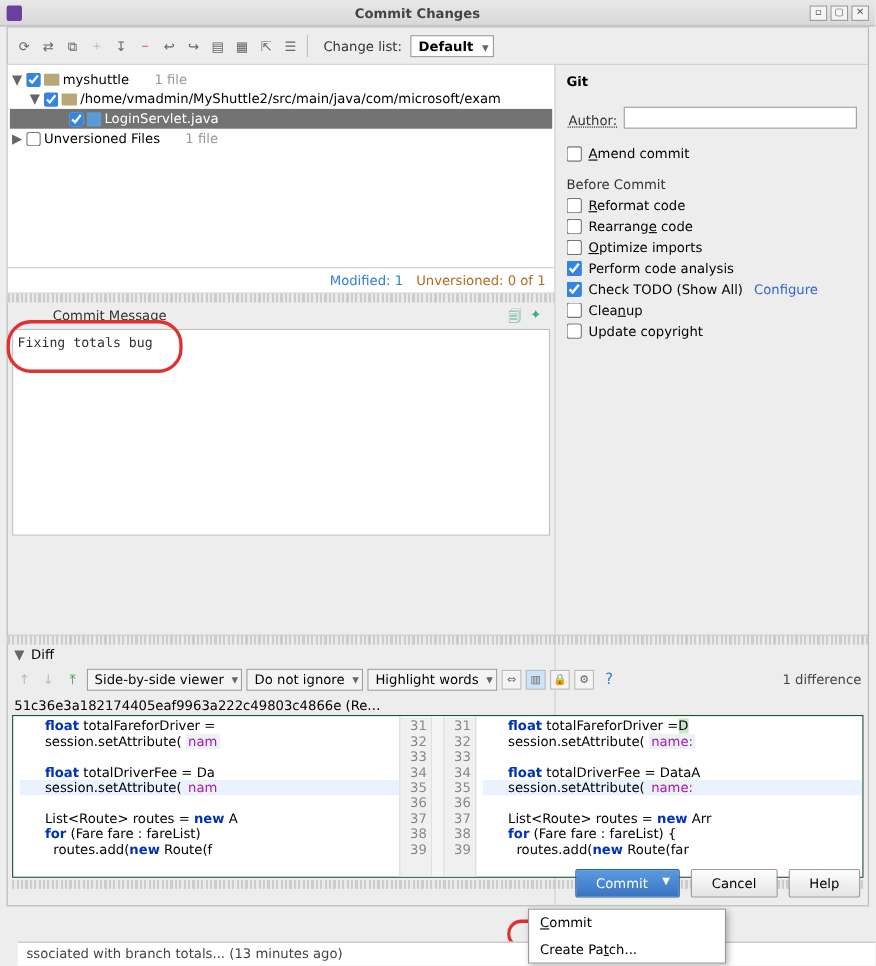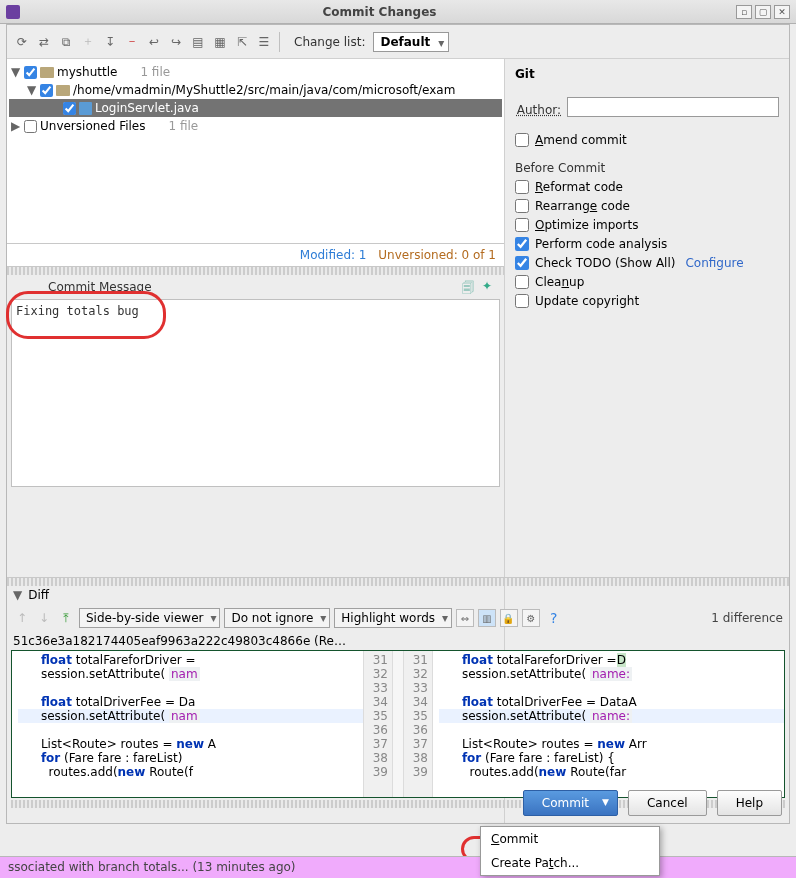--- a/index.html
+++ b/index.html
@@ -65,21 +65,21 @@
 .kw { color:#0033b3; font-weight:bold; }
 .hlrow { background:#eaf2ff; }
 .param { background:#eef1f3; color:#a21caf; padding:0 2px; }
 .bottom-buttons { position:absolute; right:14px; bottom:62px; display:flex; gap:10px; }
 .btn { border:1px solid #9a9a9a; background:linear-gradient(#fdfdfd,#e4e4e4); padding:5px 18px; border-radius:2px; }
 .btn.primary { background:linear-gradient(#5a9be0,#3a73c1); color:#fff; border-color:#2d5fa5; position:relative; padding-right:28px; }
 .btn.primary::after { content:"▼"; position:absolute; right:8px; top:6px; font-size:9px; }
 .dropdown-menu { position:absolute; right:136px; bottom:2px; width:180px; background:#fff; border:1px solid #999; box-shadow:2px 2px 6px rgba(0,0,0,0.3); z-index:20; }
 .dropdown-menu .item { padding:5px 10px; }
 .dropdown-menu .item .u { text-decoration:underline; }
-.status-bar { position:absolute; left:0; right:0; bottom:0; height:22px; background:#f0abfc; border-top:1px solid #b8b8b8; padding:3px 8px; color:#444; }
+.status-bar { position:absolute; left:16px; right:0; bottom:0; height:22px; background:#ffffff; border-top:1px solid #b8b8b8; padding:3px 8px; color:#444; }
 </style>
 </head>
 <body>
 
 <div class="titlebar">
   <div class="app-icon"></div>
   <div class="title">Commit Changes</div>
   <div class="winbtn">▫</div>
   <div class="winbtn">▢</div>
   <div class="winbtn">✕</div>

